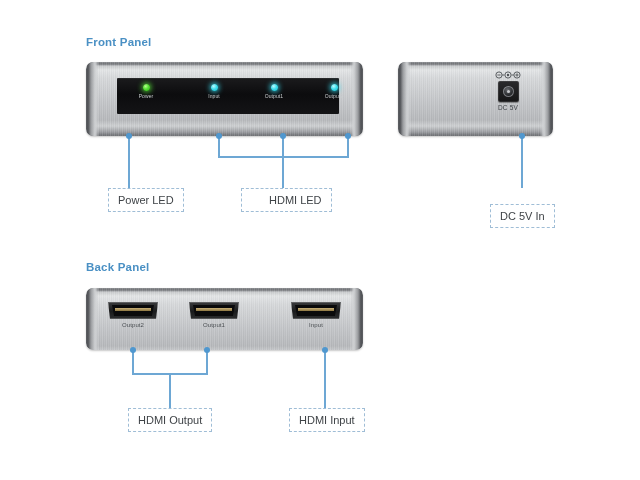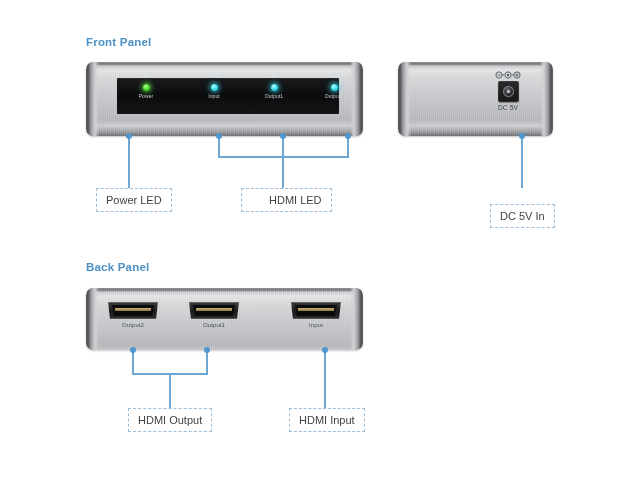--- a/index.html
+++ b/index.html
@@ -216,21 +216,21 @@
   .callout {
     position: absolute;
     border: 1px dashed #9fbdd6;
     color: #3f4347;
     font-size: 11px;
     padding: 5px 9px;
     background: #ffffff;
     white-space: nowrap;
     box-sizing: border-box;
   }
-  #callout-power-led  { left: 96px;  top: 188px; }
+  #callout-power-led  { left: 108px;  top: 188px; }
   #callout-hdmi-led   { left: 241px; top: 188px; padding-left: 27px; }
   #callout-dc-in      { left: 490px; top: 204px; }
   #callout-hdmi-out   { left: 128px; top: 408px; }
   #callout-hdmi-in    { left: 289px; top: 408px; }
 </style>
 </head>
 <body>
 
 <div class="canvas">
 

